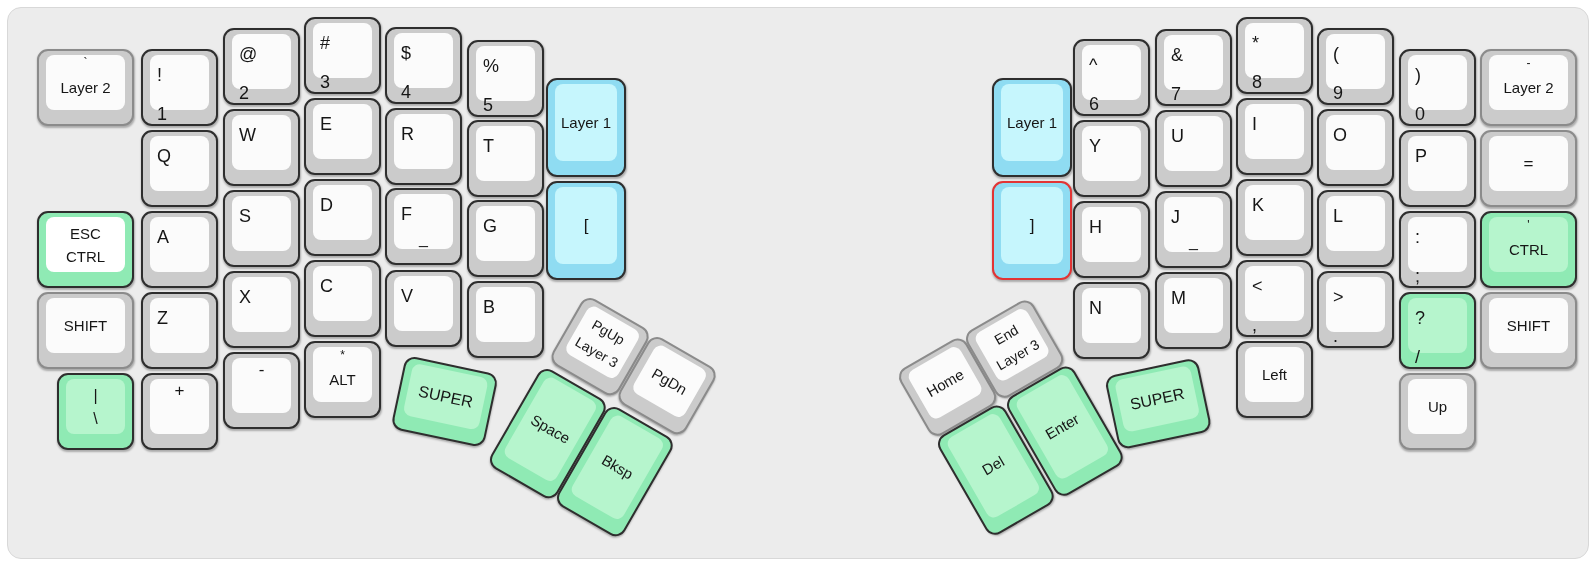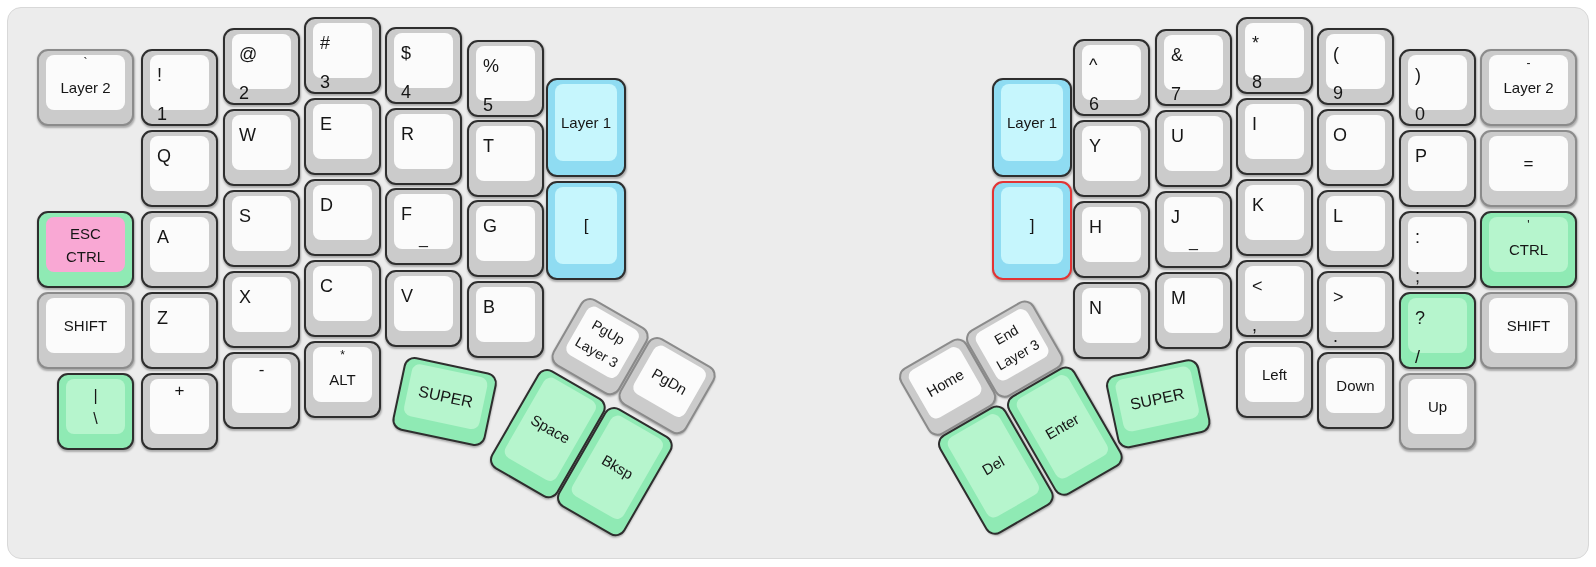--- a/index.html
+++ b/index.html
@@ -36,21 +36,21 @@
 <div id="screen">
   <div id="panel"></div>
   <div id="keys">
       <div class="key" style="left: 37px; top: 49px; width: 97px; height: 77px; background: rgb(203, 203, 203); border-color: rgb(139, 139, 139);">
         <div class="face shifted" style="background: rgb(251, 251, 251);">
           <span class="tc">`</span>
           <span class="main">Layer 2</span>
         </div>
       </div>
       <div class="key" style="left: 37px; top: 211px; width: 97px; height: 77px; background: rgb(143, 234, 180); border-color: rgb(46, 46, 46);">
-        <div class="face center2" style="background: #f9a8d4; justify-content: center;">
+        <div class="face center2" style="background: #ffffff; justify-content: center;">
           <span class="ln">ESC</span>
           <span class="ln">CTRL</span>
         </div>
       </div>
       <div class="key" style="left: 37px; top: 292px; width: 97px; height: 77px; background: rgb(203, 203, 203); border-color: rgb(139, 139, 139);">
         <div class="face center" style="background: rgb(251, 251, 251);">
           <span class="ln">SHIFT</span>
         </div>
       </div>
       <div class="key" style="left: 57px; top: 373px; width: 77px; height: 77px; background: rgb(143, 234, 180); border-color: rgb(46, 46, 46);">
@@ -338,25 +338,20 @@
         <div class="face corner" style="background: rgb(251, 251, 251);">
           <span class="ln">L</span>
         </div>
       </div>
       <div class="key" style="left: 1317px; top: 271px; width: 77px; height: 77px; background: rgb(203, 203, 203); border-color: rgb(46, 46, 46);">
         <div class="face corner" style="background: rgb(251, 251, 251);">
           <span class="ln">&gt;</span>
           <span class="ln">.</span>
         </div>
       </div>
-      <div class="key" style="left: 1317px; top: 352px; width: 77px; height: 77px; background: rgb(203, 203, 203); border-color: rgb(46, 46, 46);">
-        <div class="face center" style="background: rgb(251, 251, 251);">
-          <span class="ln">Down</span>
-        </div>
-      </div>
       <div class="key" style="left: 1399px; top: 49px; width: 77px; height: 77px; background: rgb(203, 203, 203); border-color: rgb(46, 46, 46);">
         <div class="face corner" style="background: rgb(251, 251, 251);">
           <span class="ln">)</span>
           <span class="ln">0</span>
         </div>
       </div>
       <div class="key" style="left: 1399px; top: 130px; width: 77px; height: 77px; background: rgb(203, 203, 203); border-color: rgb(46, 46, 46);">
         <div class="face corner" style="background: rgb(251, 251, 251);">
           <span class="ln">P</span>
         </div>

